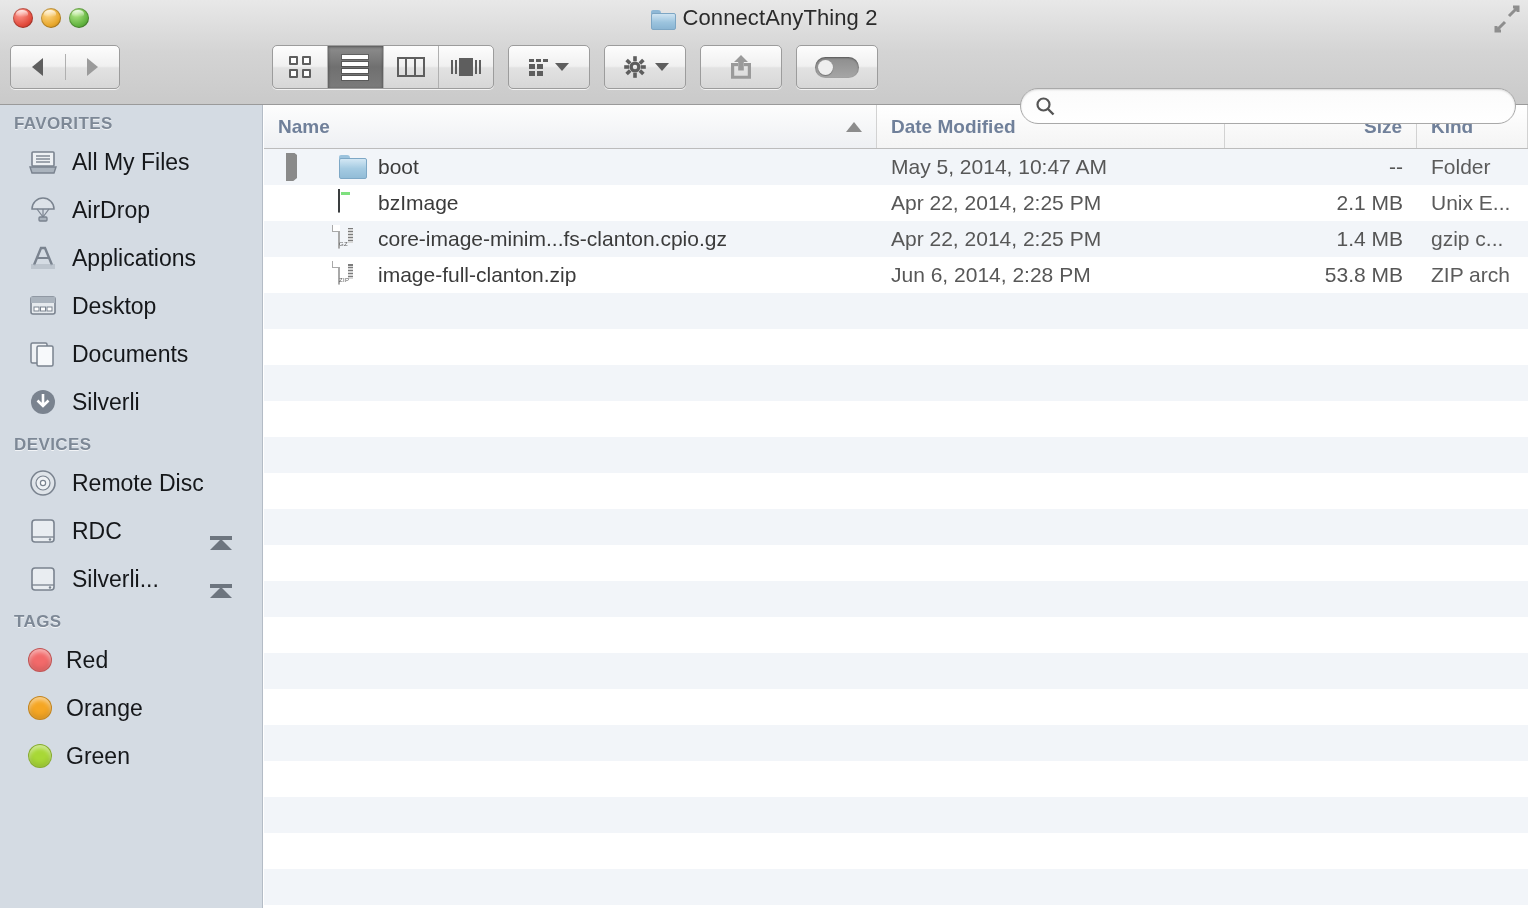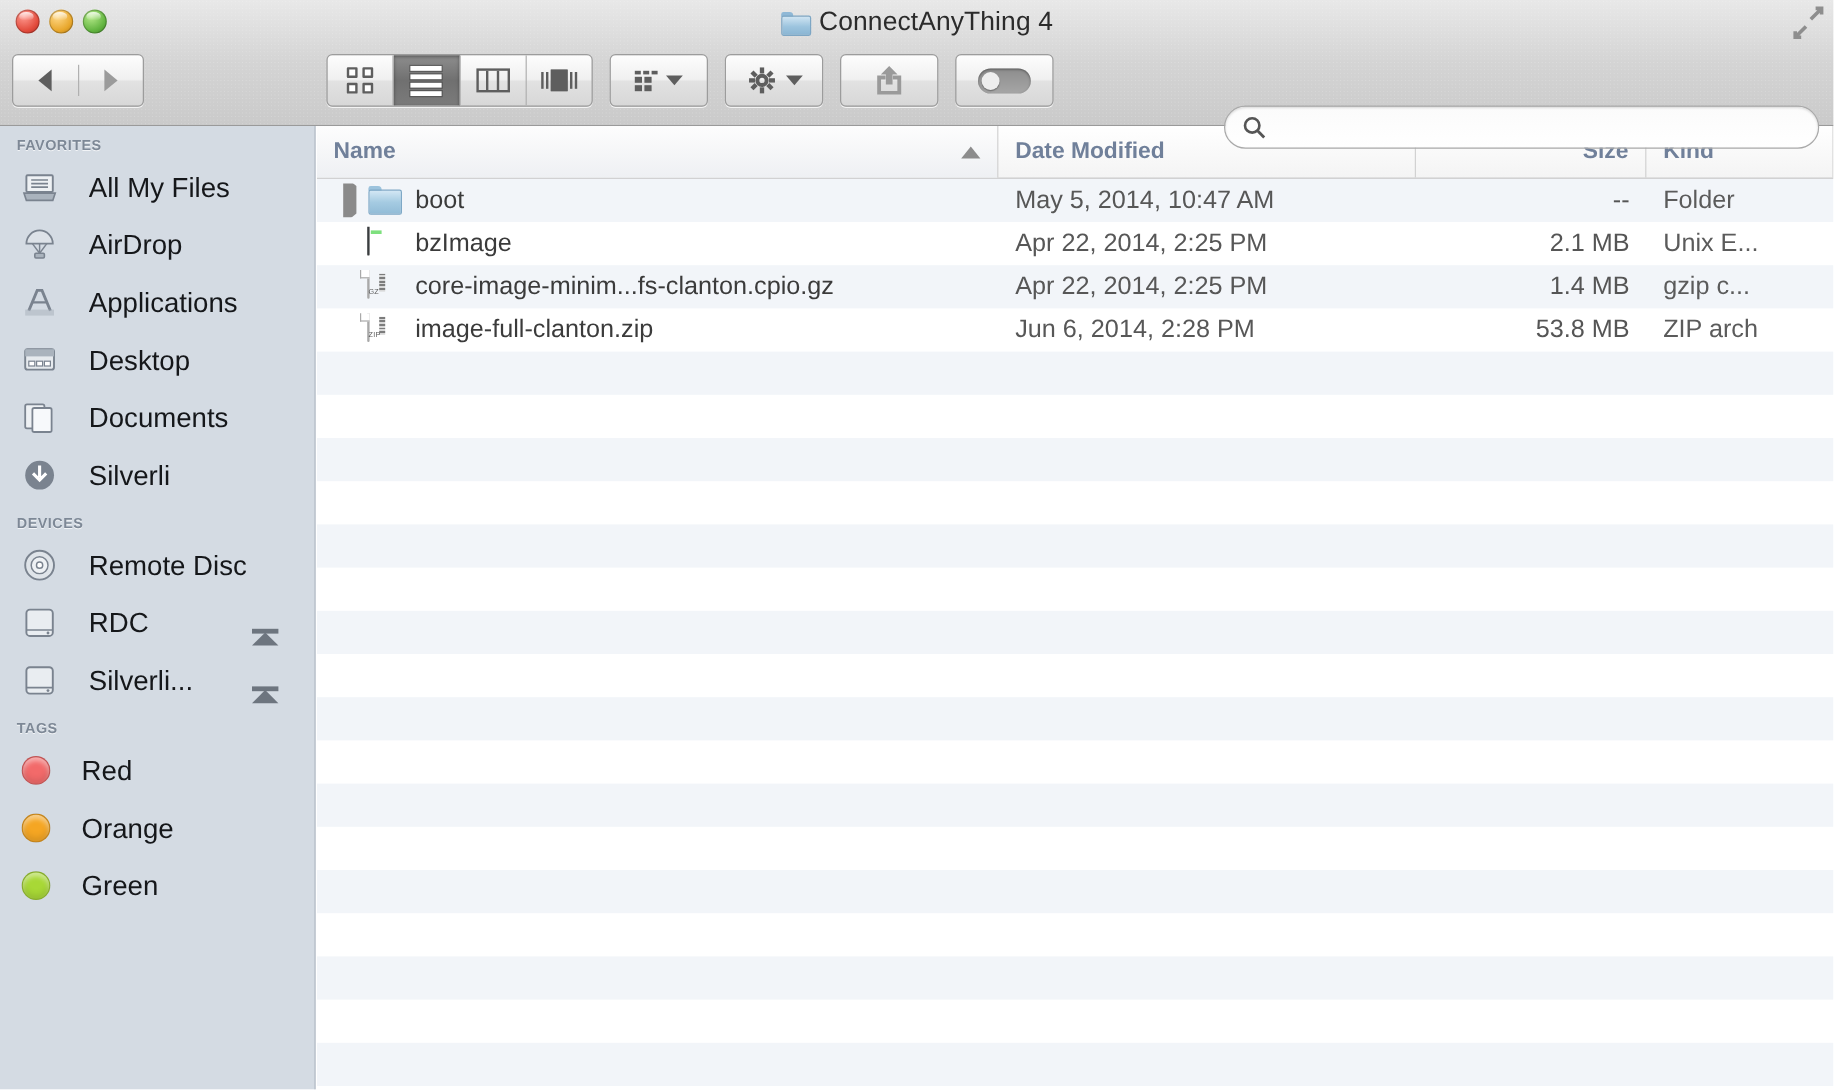--- a/index.html
+++ b/index.html
@@ -112,24 +112,24 @@
   }
   .search-input { border:none; outline:none; background:transparent; font-size:15px; flex:1;
     font-family:"Liberation Sans", sans-serif; color:#333; }
 
   
   .sidebar {
     position: absolute; top: 105px; left: 0; width: 263px; bottom: 0;
     background: #d4dbe3; border-right: 1px solid #b4bcc6; overflow: hidden;
   }
   .sb-head {
-    font-size: 12px; font-weight: bold; color: #7d8896; letter-spacing: .4px;
+    font-size: 17px; font-weight: bold; color: #7d8896; letter-spacing: .4px;
     padding: 9px 0 4px 14px; text-shadow: 0 1px 0 rgba(255,255,255,.7);
   }
-  .sb-item { display: flex; align-items: center; height: 48px; padding-left: 18px; gap: 26px; }
+  .sb-item { display: flex; align-items: center; height: 48px; padding-left: 28px; gap: 14px; }
   .sb-label { font-size: 23px; color: #15171a; white-space: nowrap; overflow: hidden; }
   .sb-eject { margin-left: auto; margin-right: 30px; }
   .eject-glyph { width: 0;height:0;border-left:11px solid transparent;border-right:11px solid transparent;border-bottom:11px solid #6d757f; position:relative; }
   .eject-glyph::after { content:""; position:absolute; left:-11px; top:14px; width:22px; height:4px; background:#6d757f; }
 
   .sb-ico { width: 30px; height: 30px; position: relative; flex: none; }
   .dot { width: 24px; height: 24px; border-radius: 50%; border: 1px solid rgba(0,0,0,.2);
          box-shadow: inset 0 -3px 5px rgba(0,0,0,.12), inset 0 3px 4px rgba(255,255,255,.5); }
 
   
@@ -140,21 +140,21 @@
     border-bottom: 1px solid #bcbcbc;
   }
   .hcell {
     font-size: 19px; font-weight: bold; color: #70809a; height: 100%;
     display: flex; align-items: center; border-right: 1px solid #d2d2d2;
     padding: 0 14px; position: relative;
   }
   .hcell.sorted { background: linear-gradient(to bottom,#fdfdfd,#eef0f3); }
   .sort-tri { width:0;height:0;border-left:8px solid transparent;border-right:8px solid transparent;border-bottom:10px solid #8c8c8c; margin-left:auto; }
 
-  .c-name { width: 568px; }
+  .c-name { width: 613px; gap: 32px; }
   .c-date { width: 348px; }
   .c-size { width: 192px; justify-content: flex-end; }
   .c-kind { flex: 1; }
 
   .row { display: flex; height: 36px; align-items: center; font-size: 21px; color: #3b3b3b; }
   .row.alt { background: #f2f5f9; }
   .cell { padding: 0 14px; white-space: nowrap; overflow: hidden; display:flex; align-items:center; }
   .cell.c-size { justify-content: flex-end; color: #555; }
   .cell.c-date { color: #575757; }
   .cell.c-kind { color: #5b5b5b; }
@@ -182,21 +182,21 @@
   <div class="chrome">
 
     <div class="traffic">
       <div class="tl tl-close"></div>
       <div class="tl tl-min"></div>
       <div class="tl tl-max"></div>
     </div>
 
     <div class="title">
       <span class="title-folder"></span>
-      <span>ConnectAnyThing 4</span>
+      <span>ConnectAnyThing 2</span>
     </div>
 
     <div class="fullscreen">
       <svg width="30" height="30" viewBox="0 0 30 30">
         <path d="M17 12 L26 3 M21 3 L26 3 L26 8" stroke="#8e8e8e" stroke-width="3" fill="none"></path>
         <path d="M13 18 L4 27 M9 27 L4 27 L4 22" stroke="#8e8e8e" stroke-width="3" fill="none"></path>
       </svg>
     </div>
 
     <div class="toolbar">

